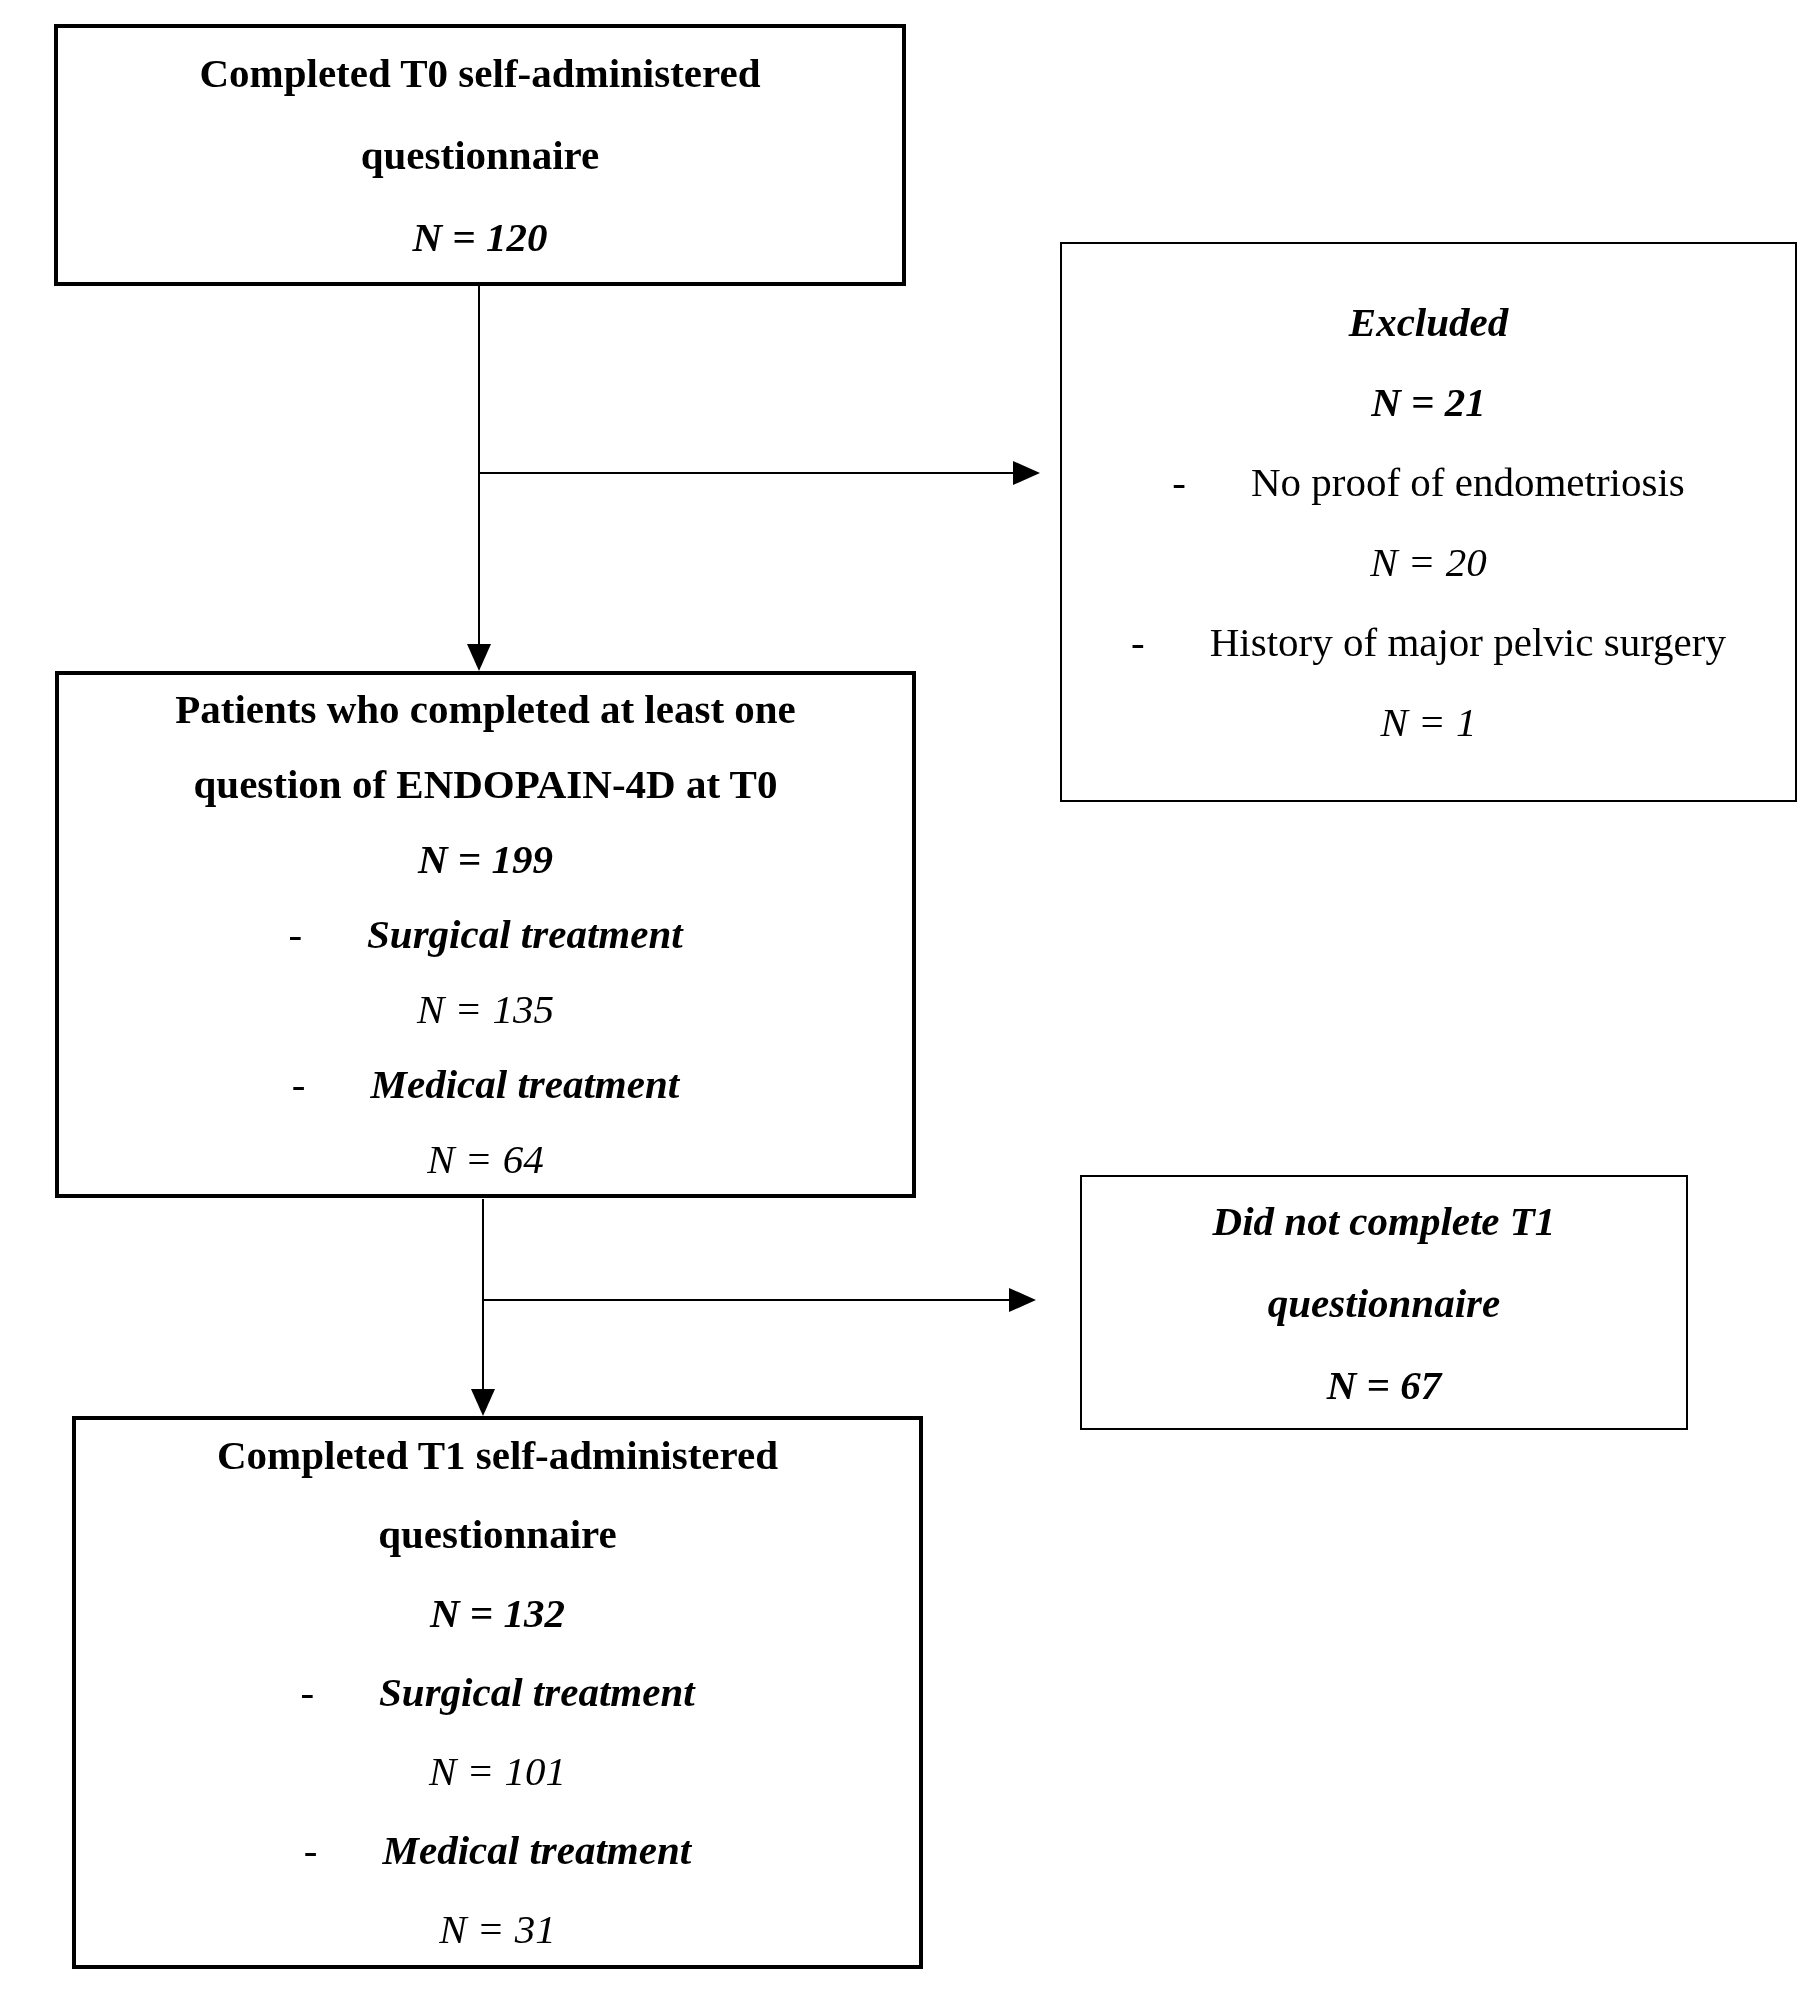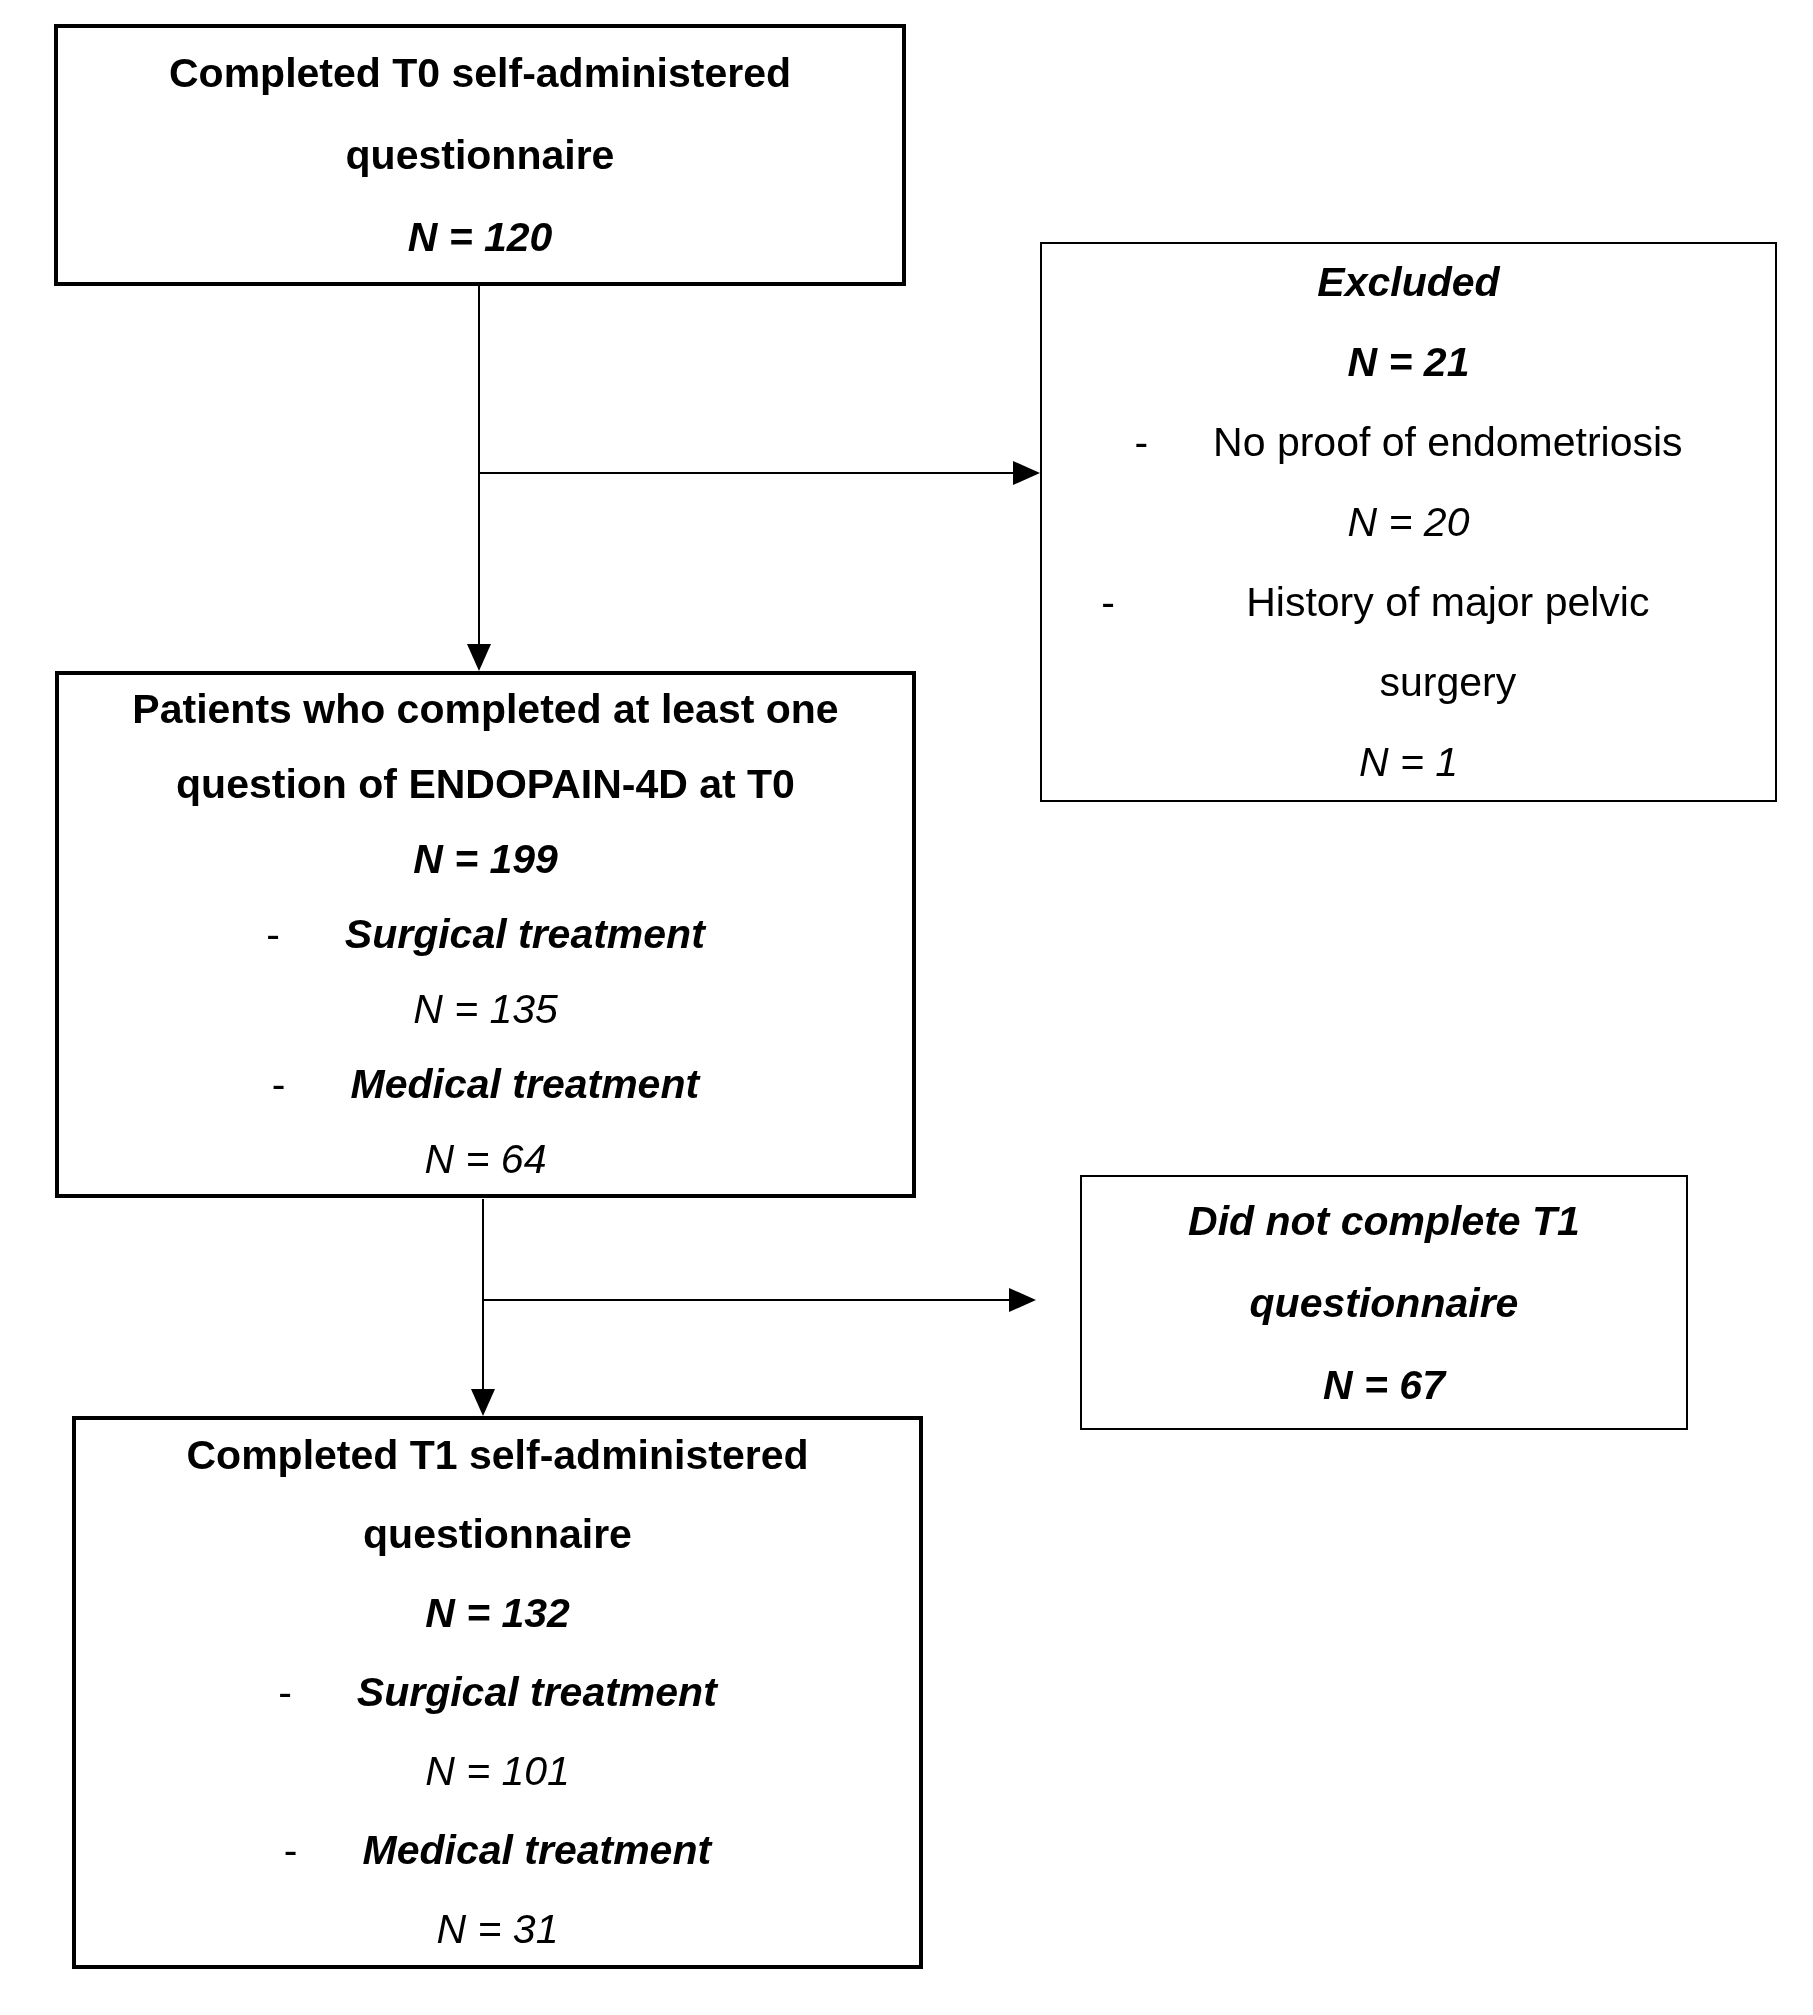--- a/index.html
+++ b/index.html
@@ -1,36 +1,36 @@
 <!DOCTYPE html>
 <html style="font-size:8.7px"><head>
 <meta charset="utf-8">
 <style>
   html, body { margin: 0; padding: 0; background: #ffffff; }
   .canvas {
     position: relative;
     width: 1434px;
     height: 2015px;
     background: #ffffff;
-    font-family: Liberation Sans, sans-serif;
+    font-family: Liberation Serif, serif;
     color: #000000;
   }
   .box {
     position: absolute;
     box-sizing: border-box;
     background: #ffffff;
     display: flex;
     flex-direction: column;
     align-items: center;
     justify-content: center;
     text-align: center;
     font-size: 41px;
   }
   .box.thick { border: 4.9px solid #000000; }
-  .box.thin4 { border: 2.2px solid #000000; }
+  .box.thin4 { border: 2.2px solid #000000; margin-left: 20px; }
   .box.thin5 { border: 2.7px solid #000000; }
   .title { font-weight: bold; }
   .side-title { font-weight: bold; font-style: italic; }
   .n-top { font-weight: bold; font-style: italic; }
   .item-row { display: flex; flex-direction: row; justify-content: center; align-items: flex-start; width: 100%; }
   .dash { font-weight: normal; font-style: normal; margin-right: 65px; }
   .item-label-emph { font-weight: bold; font-style: italic; }
   .item-label-plain { font-weight: normal; font-style: normal; max-width: 536px; }
   .item-n { font-weight: normal; font-style: italic; }
   .line { position: absolute; background: #000000; }

